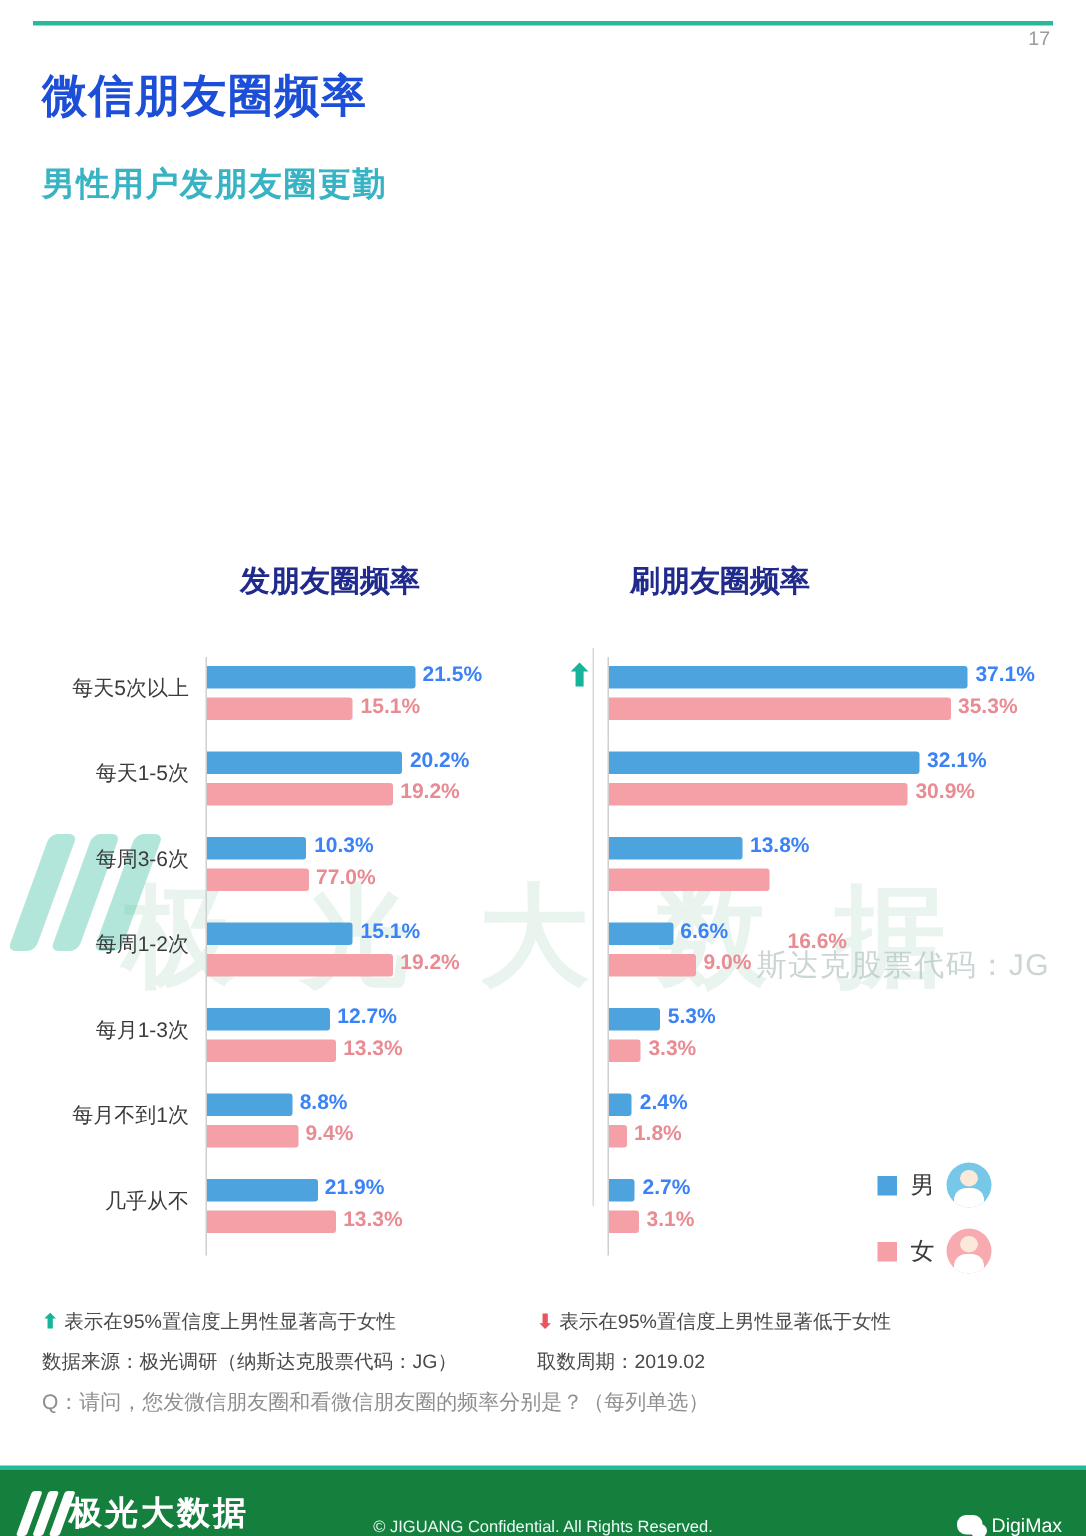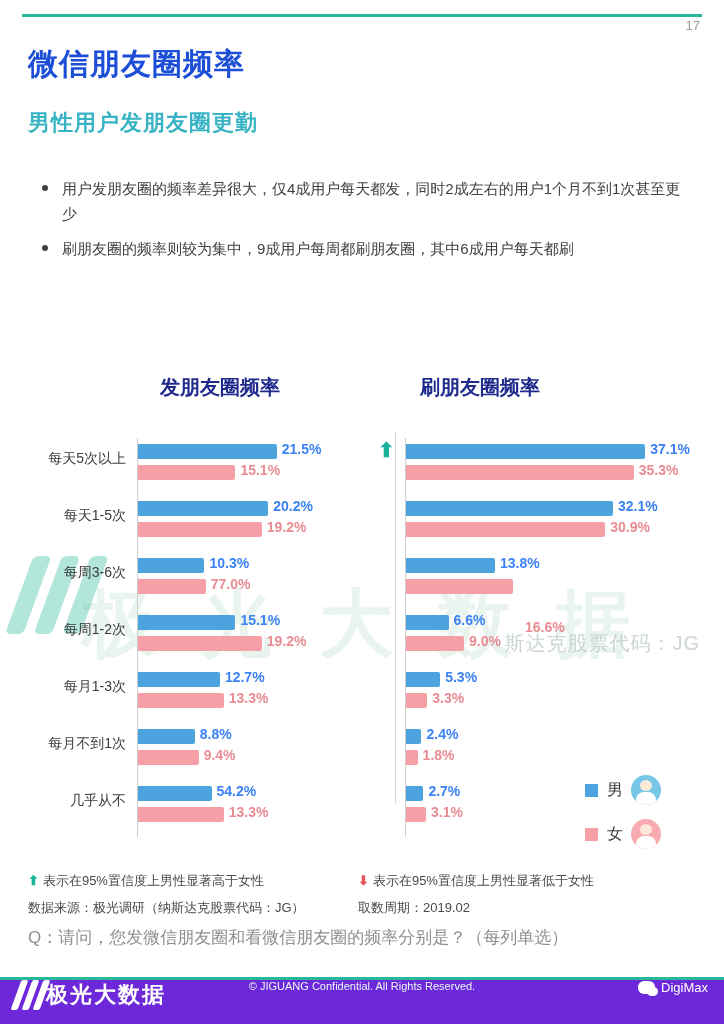--- a/index.html
+++ b/index.html
@@ -136,27 +136,27 @@
   .notes { position:absolute; left:28px; top:872px; width:676px; }
   .note-row {
     display:flex; font-size:13px; color:#4a4a4a; margin-bottom:9px;
   }
   .note-a { width:330px; }
   .note-b { width:330px; }
   .arrow-up { color:#17b39a; font-weight:bold; margin-right:4px; }
   .arrow-down { color:#e8555f; font-weight:bold; margin-right:4px; }
   .src-row { display:flex; font-size:13px; color:#4a4a4a; margin-bottom:9px; }
   .src-a { width:330px; }
-  .q-row { font-size:17px; color:#4a4a4a; }
+  .q-row { font-size:14px; color:#4a4a4a; }
   .q-label { color:#8f8f8f; }
   
   .footer {
     position:absolute; left:0; bottom:0; width:724px; height:44px;
-    background:#6d28d9;
-    display:flex; align-items:flex-start;
+    background:#15803d;
+    display:flex; align-items:flex-end;
   }
   .footer-logo-text {
     color:#fff; font-size:22px; font-weight:bold; margin-left:46px; letter-spacing:2px;
   }
   .footer-center {
     position:absolute; left:0; right:0; text-align:center;
     color:#eafaf5; font-size:11px;
   }
   .footer-right {
     position:absolute; right:16px; display:flex; align-items:center;
@@ -190,24 +190,20 @@
 <body>
 
 <div class="page">
 
   <div class="top-rule"></div>
   <div class="page-num">17</div>
 
   <div class="title">微信朋友圈频率</div>
   <div class="subtitle">男性用户发朋友圈更勤</div>
 
-  <div class="bullets">
-    <div class="bullet">用户发朋友圈的频率差异很大，仅4成用户每天都发，同时2成左右的用户1个月不到1次甚至更少</div>
-    <div class="bullet">刷朋友圈的频率则较为集中，9成用户每周都刷朋友圈，其中6成用户每天都刷</div>
-  </div>
 
   <div class="watermark">
     <span class="wm-text">极 光 大 数 据</span>
   </div>
   <div class="wm-logo">
     <span class="logo-mark" style="transform:scale(2.6);transform-origin:left top;">
       <i></i><i></i><i></i>
     </span>
   </div>
   <div class="wm-sub">斯达克股票代码：JG</div>
@@ -295,21 +291,21 @@
           <div class="bar male" style="left: 406px; width: 15.48px;"></div>
           <div class="bar-val male" style="left: 426.48px;">2.4%</div>
           <div class="bar female" style="left: 406px; width: 11.61px;"></div>
           <div class="bar-val female" style="left: 422.61px;">1.8%</div>
         </div>
         <div class="row">
           <div class="cat-label">几乎从不</div>
           <div class="axis-line axis-left"></div>
           <div class="axis-line axis-right"></div>
           <div class="bar male" style="left: 138px; width: 73.53px;"></div>
-          <div class="bar-val male" style="left: 216.53px;">54.2%</div>
+          <div class="bar-val male" style="left: 216.53px;">21.9%</div>
           <div class="bar female" style="left: 138px; width: 85.785px;"></div>
           <div class="bar-val female" style="left: 228.785px;">13.3%</div>
           <div class="bar male" style="left: 406px; width: 17.415px;"></div>
           <div class="bar-val male" style="left: 428.415px;">2.7%</div>
           <div class="bar female" style="left: 406px; width: 19.995px;"></div>
           <div class="bar-val female" style="left: 430.995px;">3.1%</div>
         </div>
       </div>
 
     <div class="legend">

